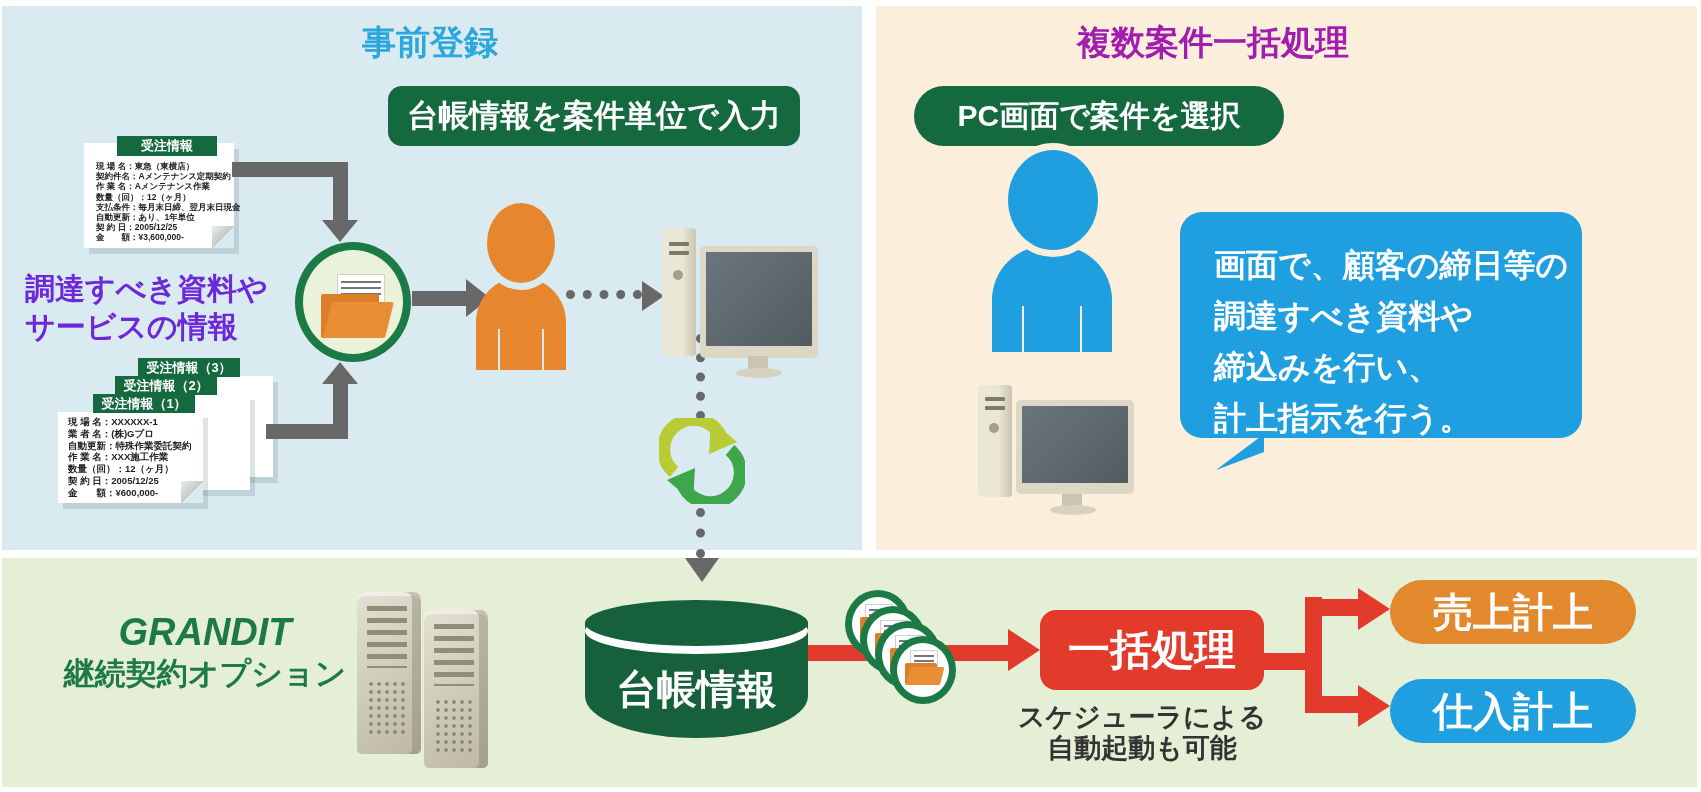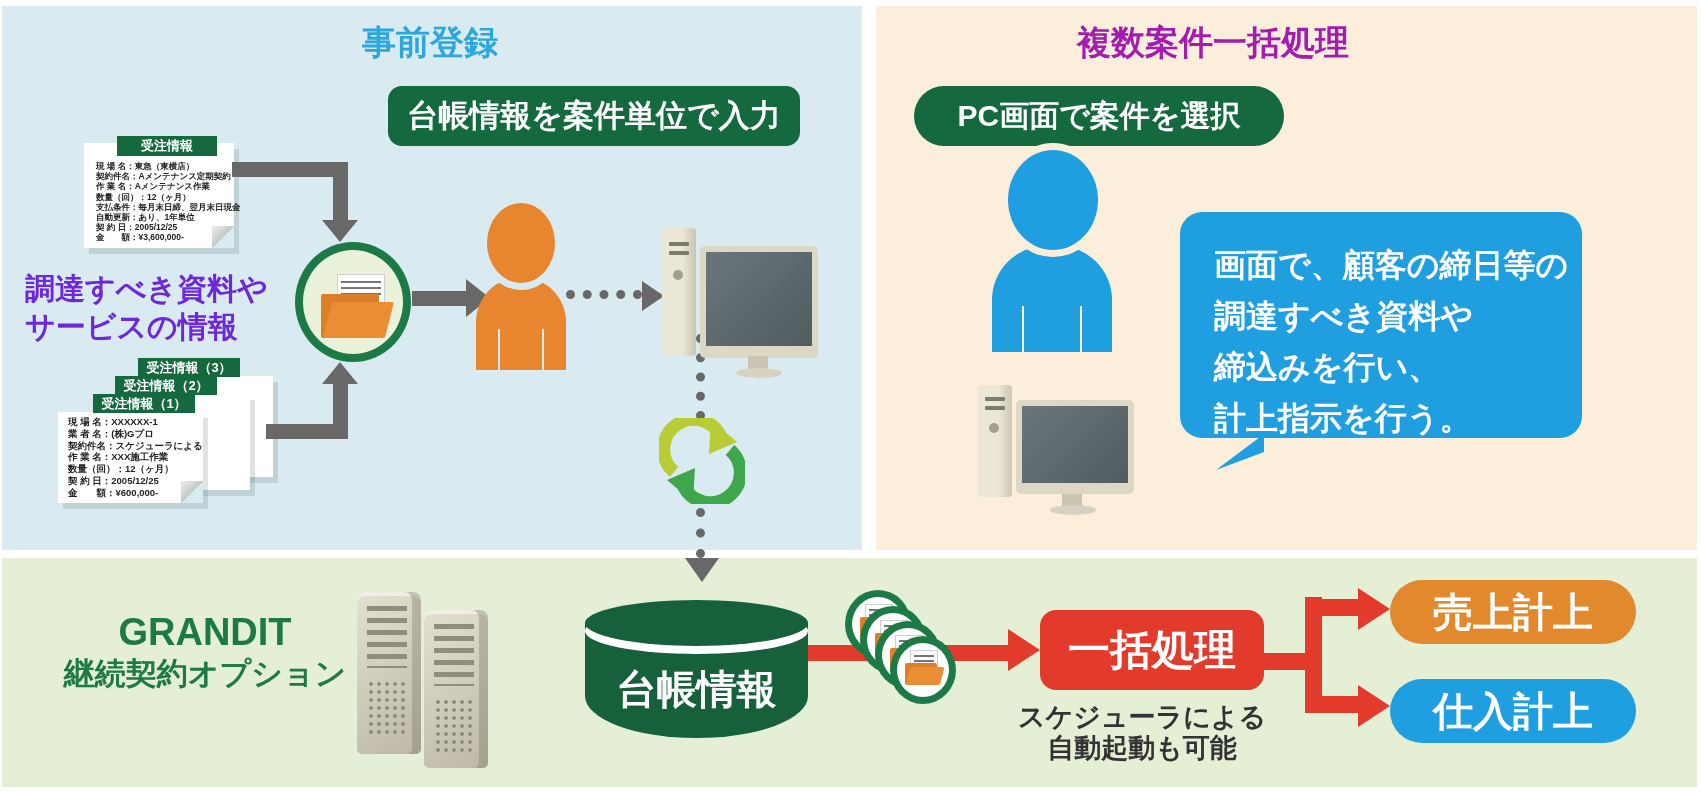--- a/index.html
+++ b/index.html
@@ -71,21 +71,21 @@
   <div class="dochead" style="left:138px;top:358px;width:102px;height:19px;line-height:19px;">受注情報（3）</div>
   <div class="card" style="left:112px;top:394px;width:138px;height:96px;"></div>
   <div class="dochead" style="left:115px;top:376px;width:102px;height:19px;line-height:19px;">受注情報（2）</div>
   <div class="card" style="left:58px;top:412px;width:145px;height:91px;">
     <div class="fold" style="right:0;bottom:0;"></div>
   </div>
   <div class="dochead" style="left:93px;top:394px;width:102px;height:19px;line-height:19px;">受注情報（1）</div>
   <div class="abs" style="left:68px;top:416px;width:135px;font-size:9.5px;line-height:11.8px;">
     <div class="docline">現 場 名：XXXXXX-1</div>
     <div class="docline">業 者 名：(株)Gプロ</div>
-    <div class="docline">契約件名：スケジューラによる</div>
+    <div class="docline">自動更新：特殊作業委託契約</div>
     <div class="docline">作 業 名：XXX施工作業</div>
     <div class="docline">数量（回）：12（ヶ月）</div>
     <div class="docline">契 約 日：2005/12/25</div>
     <div class="docline">金　　額：¥600,000-</div>
   </div>
 
   <div class="gbar" style="left:232px;top:162px;width:116px;height:15px;"></div>
   <div class="gbar" style="left:333px;top:162px;width:15px;height:60px;"></div>
   <div class="tri" style="left:322px;top:220px;border-left:18px solid transparent;border-right:18px solid transparent;border-top:22px solid #686868;"></div>
 
@@ -162,21 +162,21 @@
   <div class="abs" style="left:1216px;top:434px;width:48px;height:36px;background:#1f9fe0;clip-path:polygon(100% 0,0 100%,100% 50%);"></div>
   <div class="abs" style="left:1180px;top:212px;width:402px;height:226px;background:#1f9fe0;border-radius:22px;"></div>
   <div class="abs" style="left:1214px;top:240px;width:356px;color:#fff;font-size:32px;font-weight:bold;line-height:51px;">
     <div>画面で、顧客の締日等の</div>
     <div>調達すべき資料や</div>
     <div>締込みを行い、</div>
     <div>計上指示を行う。</div>
   </div>
 
   <div class="abs" style="left:55px;top:610px;width:300px;text-align:center;color:#1e7a45;font-weight:bold;">
-    <div style="font-size:38px;line-height:44px;">GRANDIT</div>
+    <div style="font-size:38px;line-height:44px;font-style:italic;">GRANDIT</div>
     <div style="font-size:31px;line-height:40px;">継続契約オプション</div>
   </div>
 
   <div class="server" style="left:357px;top:592px;width:64px;height:162px;">
     <div class="vents"></div>
     <div class="dots"></div>
   </div>
   <div class="server" style="left:424px;top:610px;width:64px;height:158px;">
     <div class="vents"></div>
     <div class="dots"></div>

